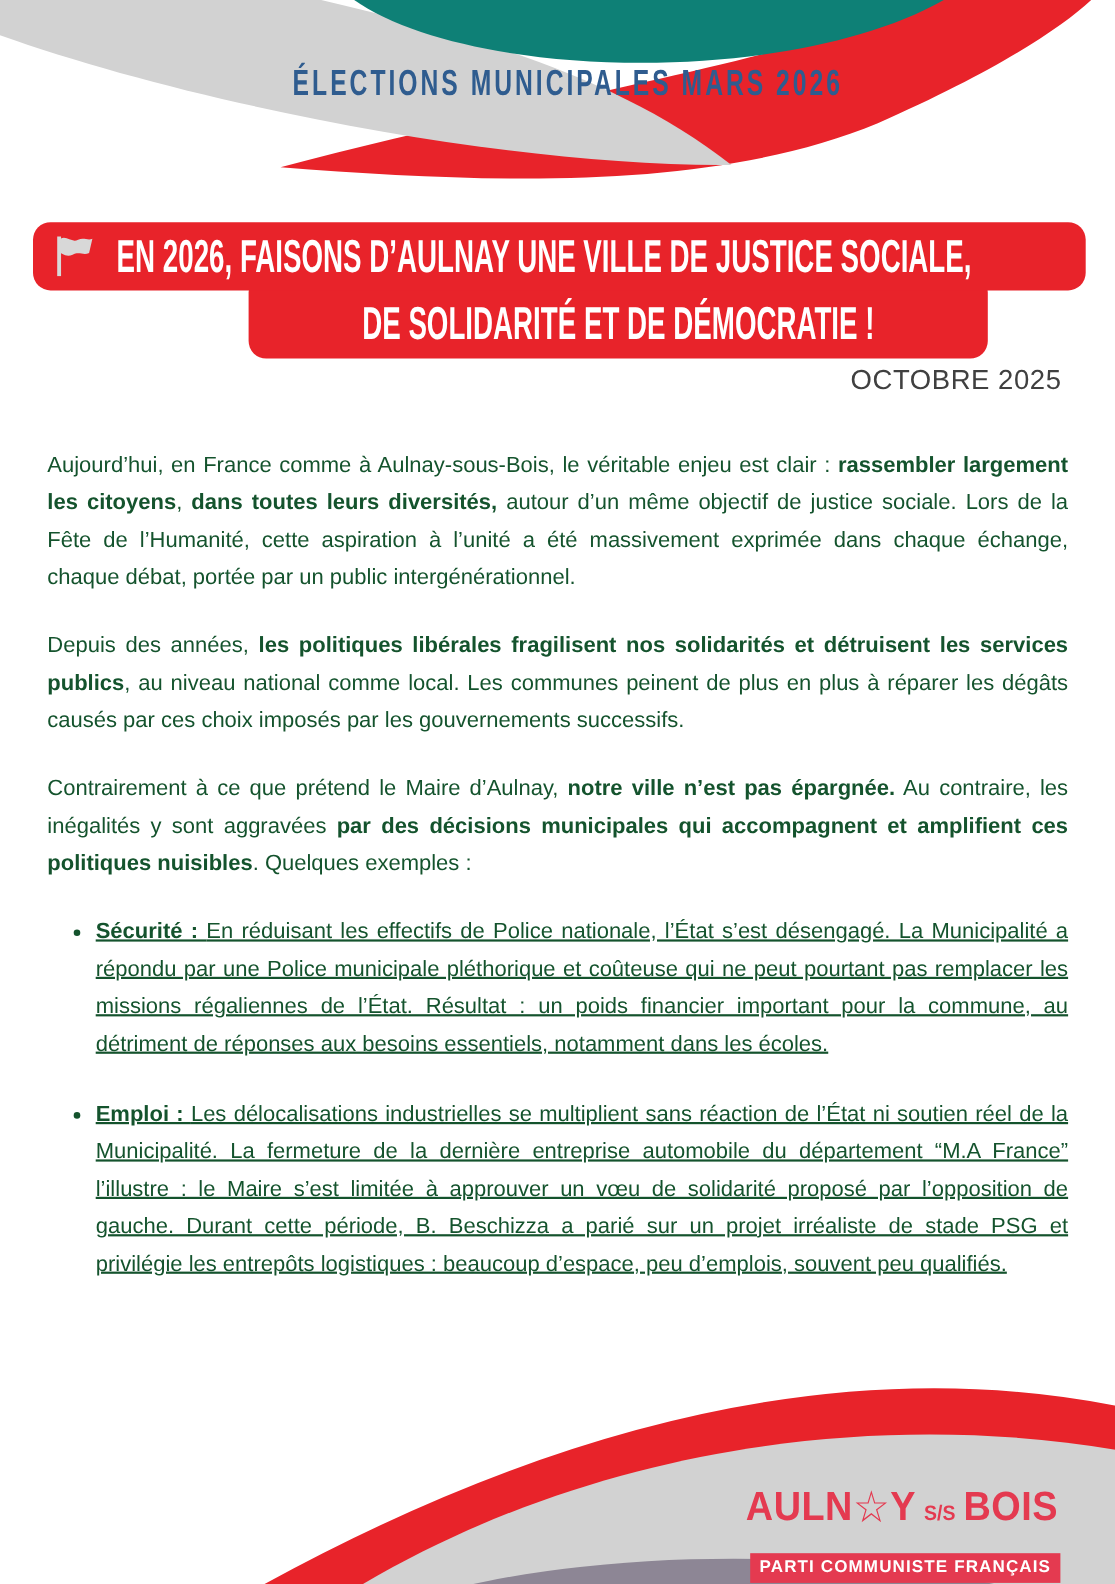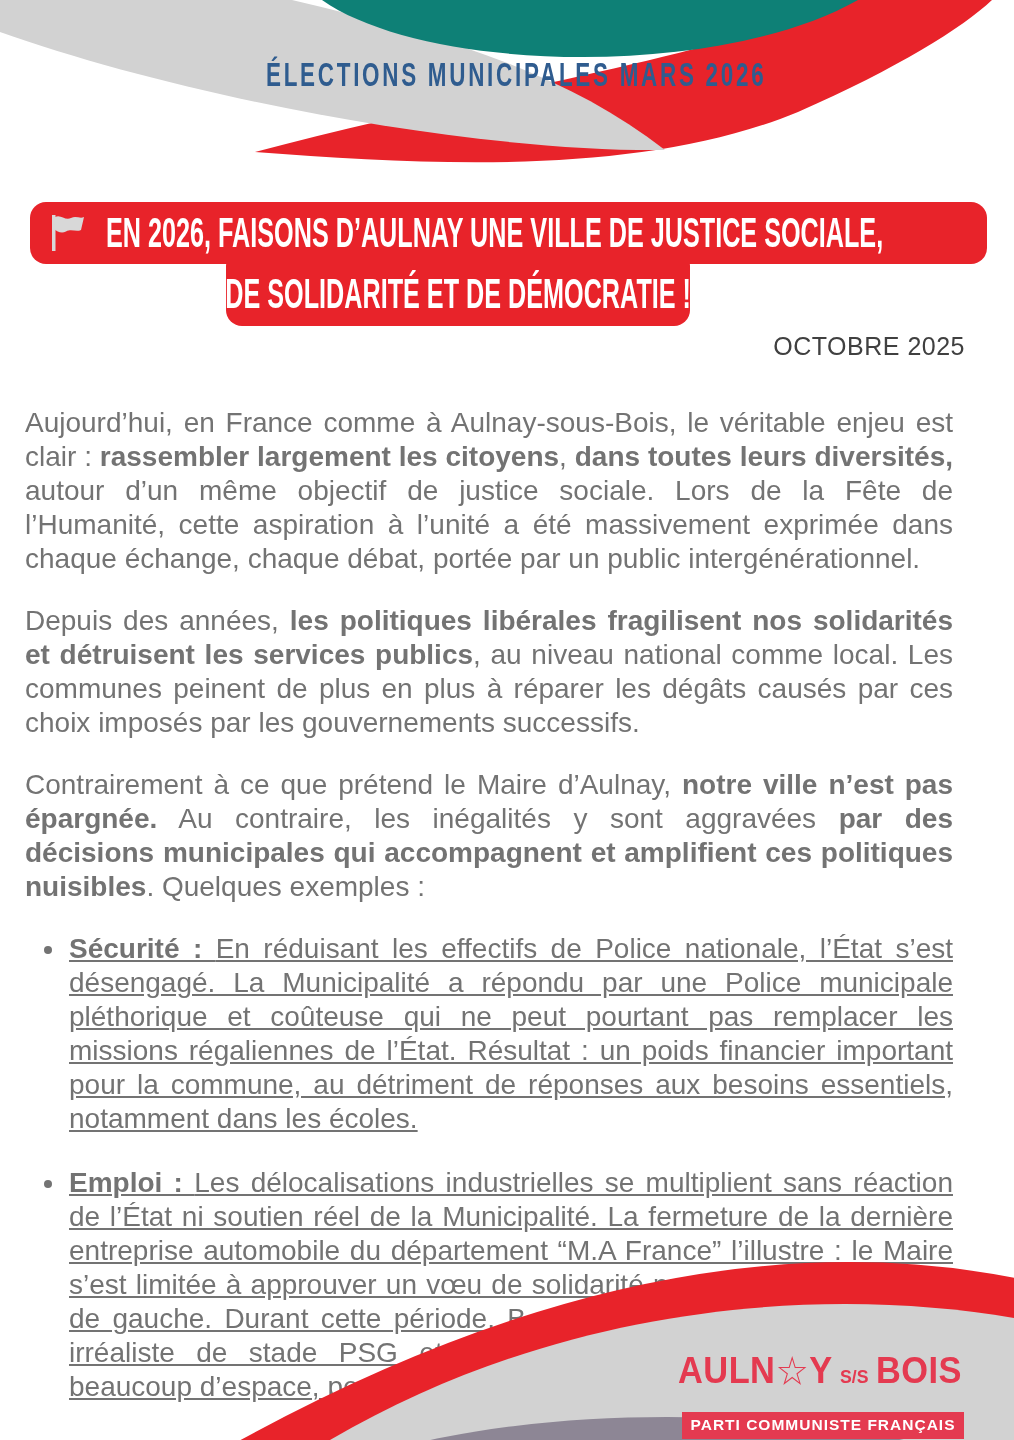--- a/index.html
+++ b/index.html
@@ -31,35 +31,35 @@
   }
   .flag{width:38px;height:40px;flex:0 0 auto;margin-right:4px;}
   .banner-text{
     color:#ffffff;font-weight:700;font-size:42px;
     white-space:nowrap;display:inline-block;
     transform:scaleX(0.60);transform-origin:left center;
     letter-spacing:0px;line-height:1;
   }
   .banner-line2{
     position:relative;z-index:1;
-    margin:-14px 0 0 196px;width:464px;height:76px;
+    margin:-14px 0 0 196px;width:672px;height:76px;
     background:#e8232a;border-radius:16px;
     display:flex;align-items:center;justify-content:center;
     padding-top:12px;box-sizing:border-box;
   }
   .banner-line2 .banner-text{transform:scaleX(0.60);transform-origin:center center;}
 
   .date{
     position:absolute;top:332px;right:49px;
     font-size:25px;color:#404040;letter-spacing:0.5px;
   }
 
   .content{
-    position:absolute;top:406px;left:25px;width:928px;
-    font-size:28px;line-height:34px;color:#737373;
+    position:absolute;top:406px;left:43px;width:928px;
+    font-size:20px;line-height:34px;color:#14532d;
     text-align:justify;
   }
   .content p{margin:0 0 28px 0;}
   .content .b{font-weight:700;}
   .content ul{margin:0;padding:0 0 0 42px;list-style:disc;}
   .content li{margin:0 0 30px 0;padding-left:2px;text-decoration:underline;}
 
   .logo{
     position:absolute;left:678px;top:1350px;width:290px;
     text-align:center;

